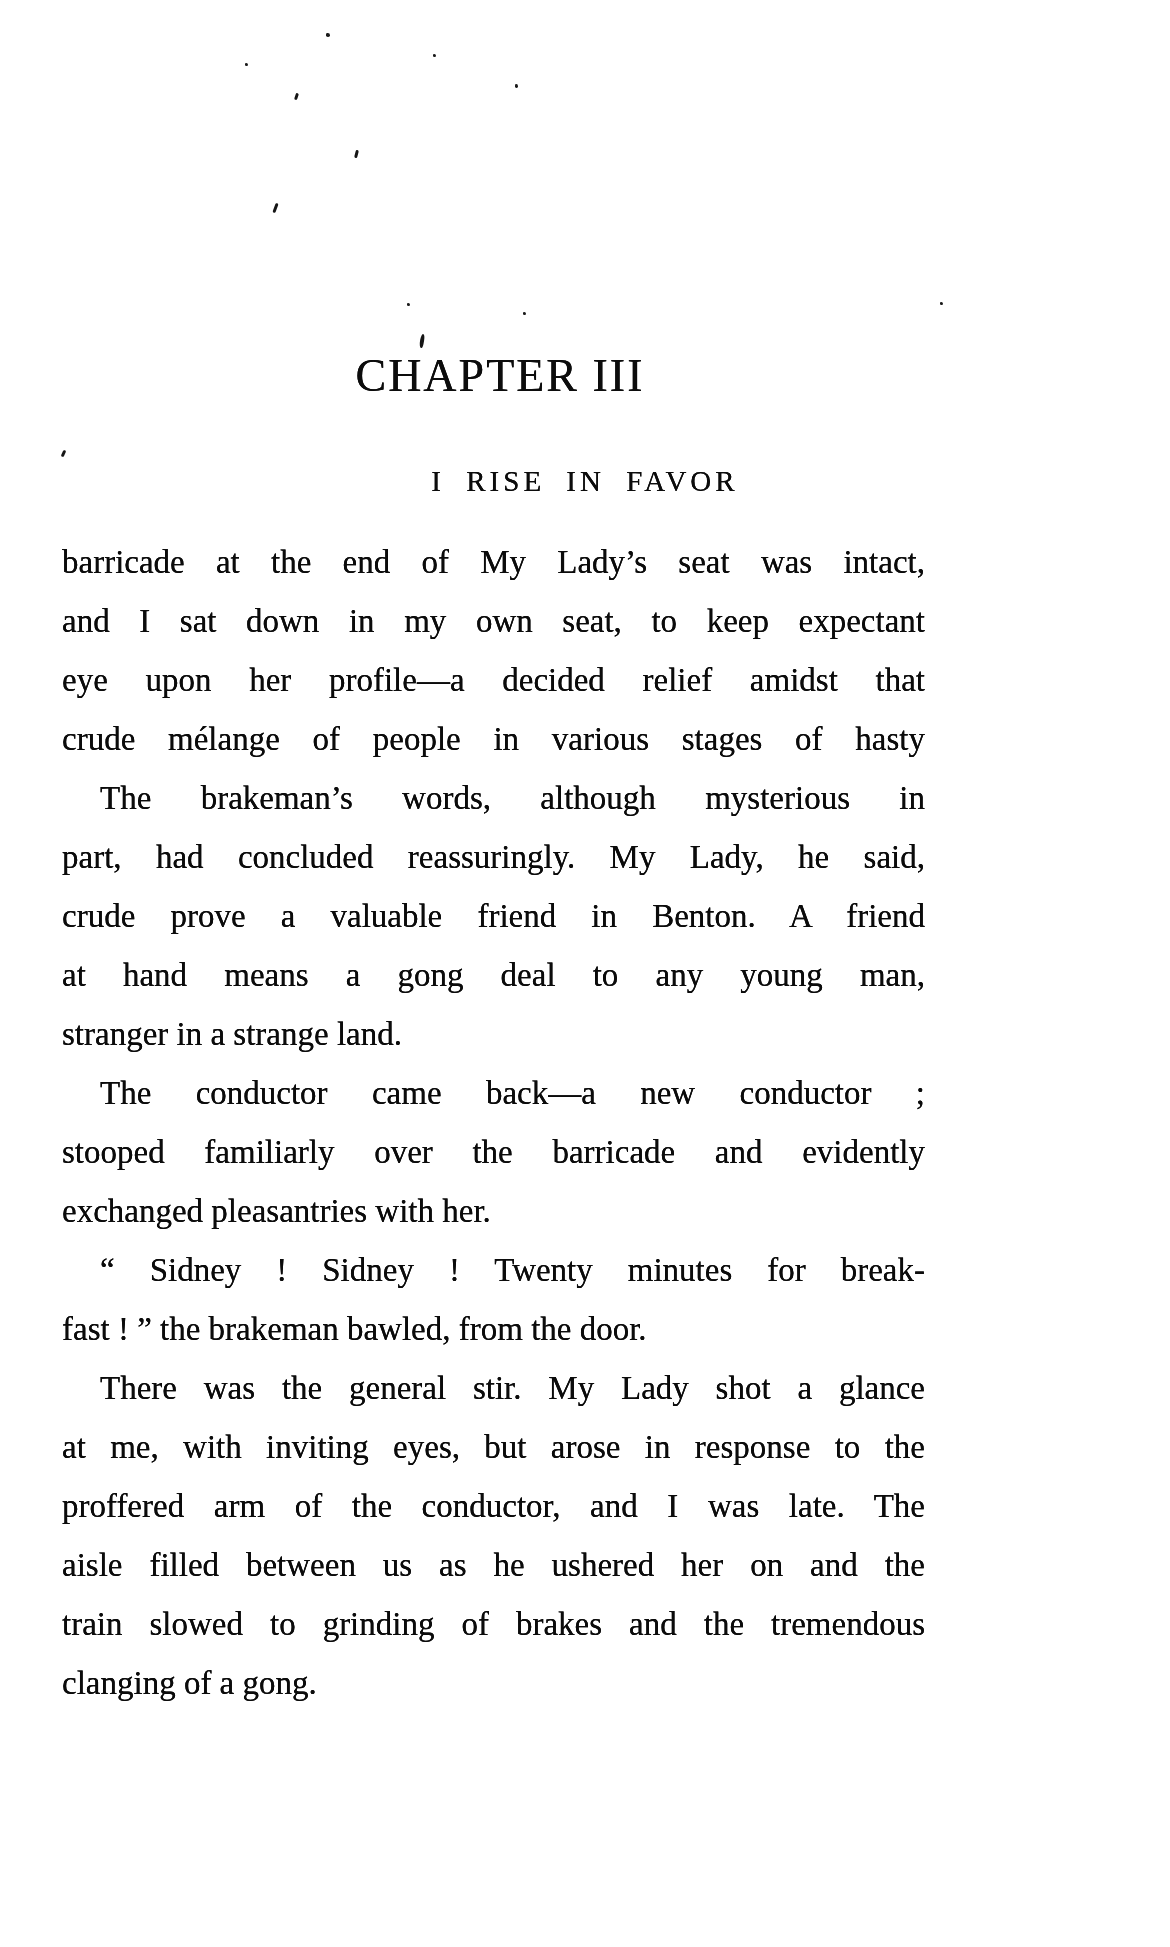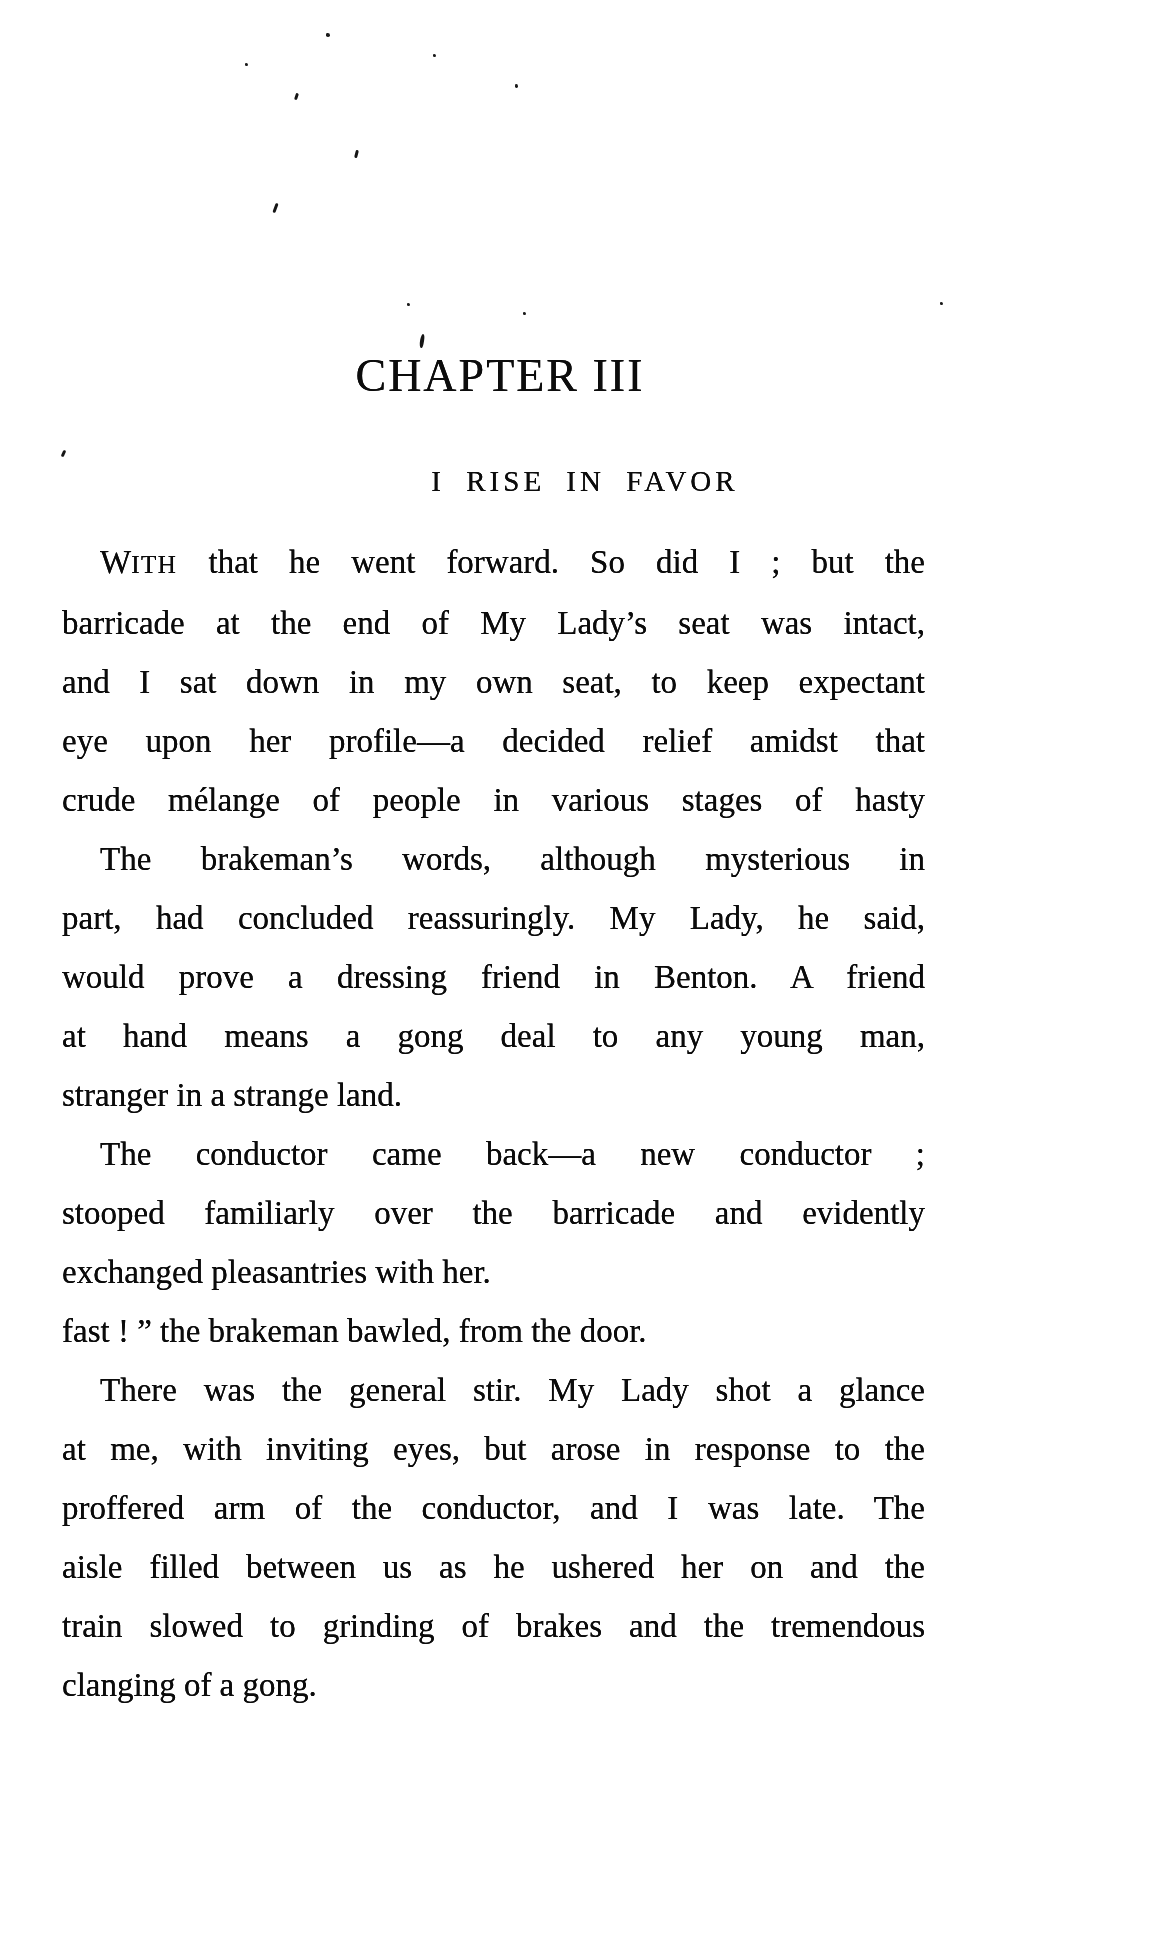--- a/index.html
+++ b/index.html
@@ -82,39 +82,39 @@
   <span class="speck" style="left:940px; top:302px; width:3px; height:3px;"></span>
   <span class="tick" style="left:420px; top:334px; width:4px; height:14px; transform:rotate(10deg); border-radius:50% 50% 40% 60%;"></span>
   <span class="tick" style="left:62px; top:450px; width:3px; height:7px; transform:rotate(25deg);"></span>
 
   <div class="chapter-heading">CHAPTER III</div>
 
   <div class="section-heading">I RISE IN FAVOR</div>
 
   <div class="body-text">
       <div class="paragraph">
-        <div class="line first">W<span class="sc">ITH</span> that he went forward. So did I ; but the</div>
         <div class="line">barricade at the end of My Lady’s seat was intact,</div>
         <div class="line">and I sat down in my own seat, to keep expectant</div>
         <div class="line">eye upon her profile—a decided relief amidst that</div>
         <div class="line">crude mélange of people in various stages of hasty</div>
       </div>
       <div class="paragraph">
         <div class="line first">The brakeman’s words, although mysterious in</div>
         <div class="line">part, had concluded reassuringly. My Lady, he said,</div>
-        <div class="line">would prove a dressing friend in Benton. A friend</div>
+        <div class="line">crude prove a valuable friend in Benton. A friend</div>
         <div class="line">at hand means a gong deal to any young man,</div>
         <div class="line last">stranger in a strange land.</div>
       </div>
       <div class="paragraph">
         <div class="line first">The conductor came back—a new conductor ;</div>
         <div class="line">stooped familiarly over the barricade and evidently</div>
         <div class="line last">exchanged pleasantries with her.</div>
       </div>
       <div class="paragraph">
+        <div class="line first">“ Sidney ! Sidney ! Twenty minutes for break-</div>
         <div class="line last">fast ! ” the brakeman bawled, from the door.</div>
       </div>
       <div class="paragraph">
         <div class="line first">There was the general stir. My Lady shot a glance</div>
         <div class="line">at me, with inviting eyes, but arose in response to the</div>
         <div class="line">proffered arm of the conductor, and I was late. The</div>
         <div class="line">aisle filled between us as he ushered her on and the</div>
         <div class="line">train slowed to grinding of brakes and the tremendous</div>
         <div class="line last">clanging of a gong.</div>
       </div>

